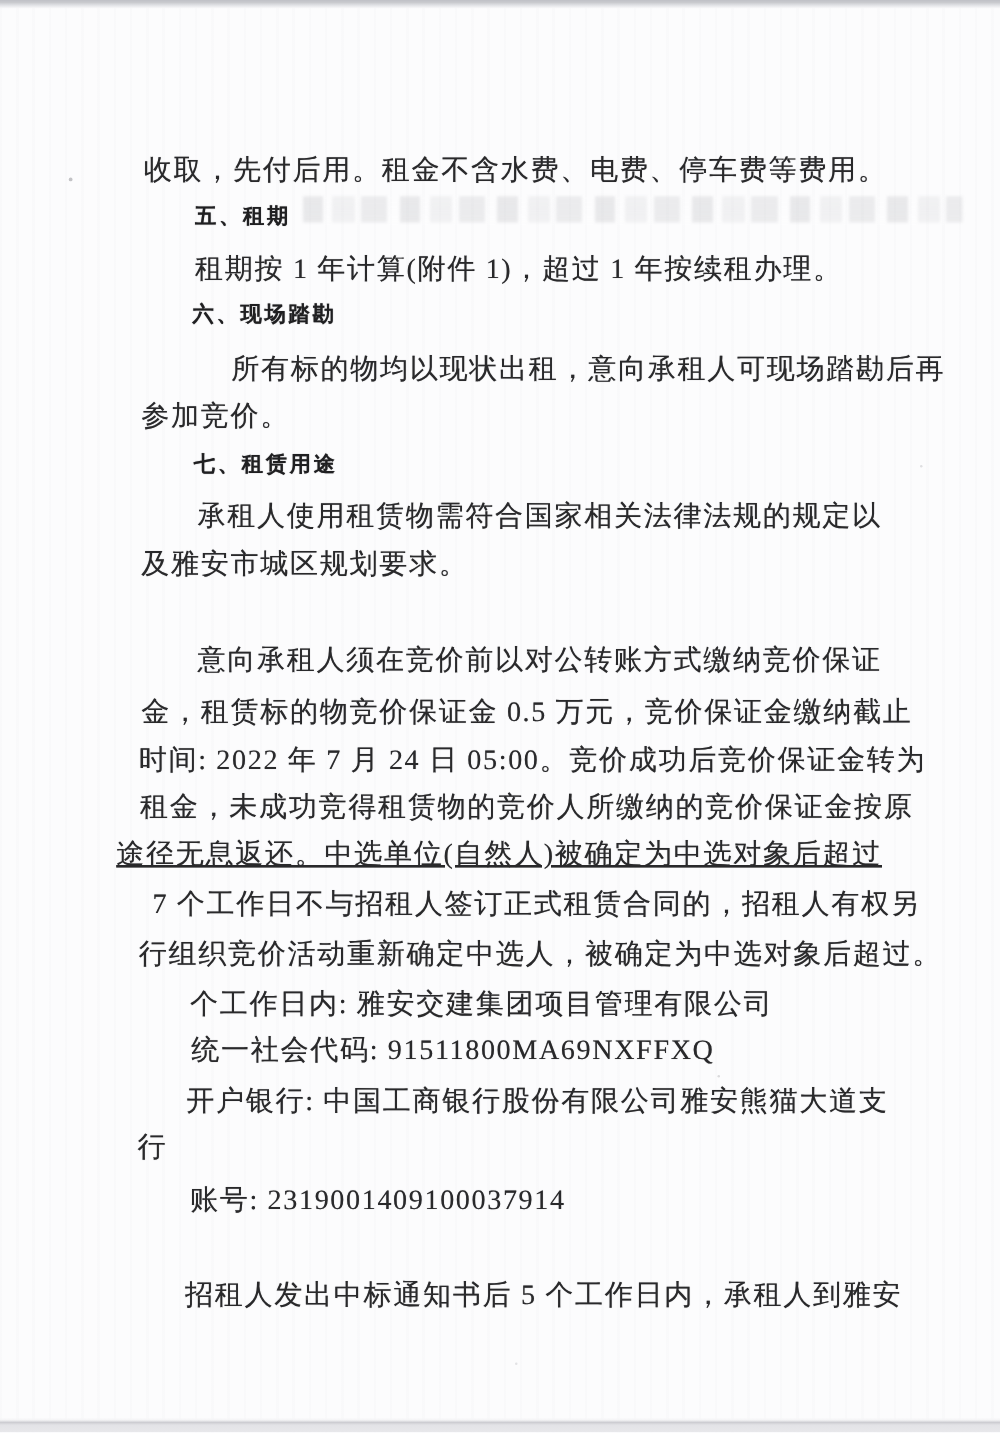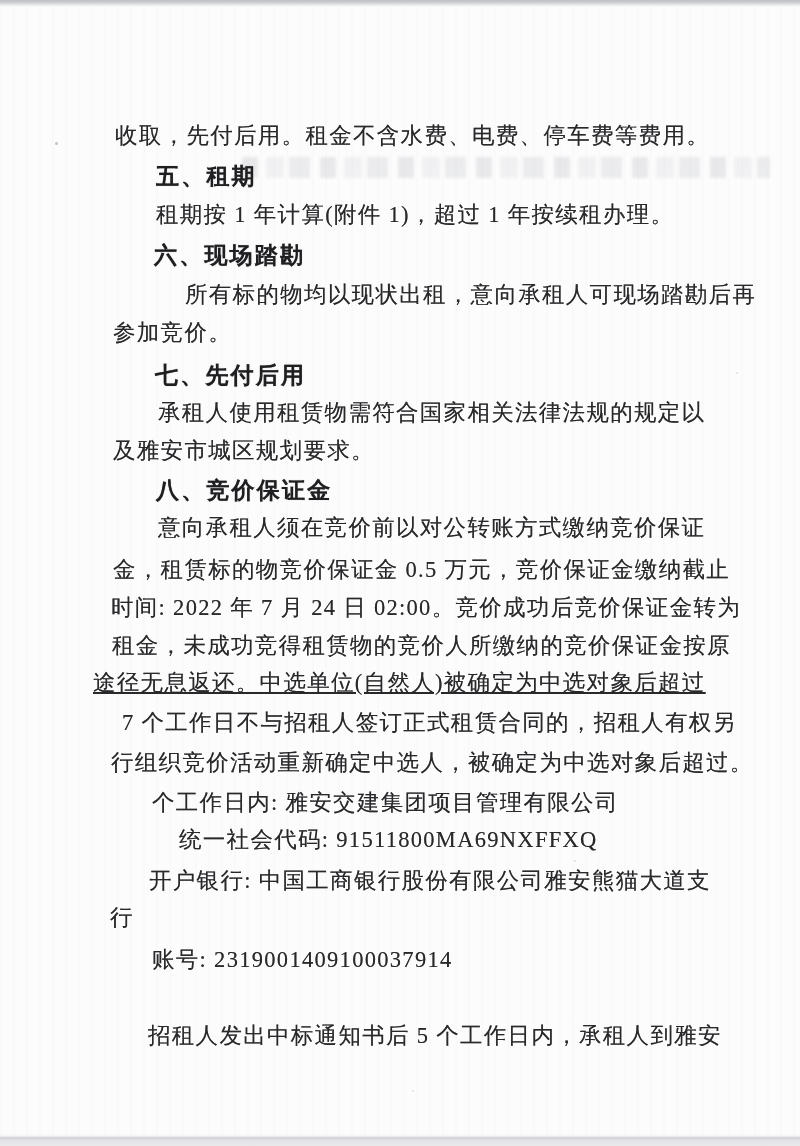--- a/index.html
+++ b/index.html
@@ -45,21 +45,21 @@
     white-space: nowrap;
     font-size: 22.5px;
     line-height: 1.15;
     letter-spacing: 1.3px;
     color: #29292b;
     text-shadow: 0 0 0.6px rgba(45, 45, 48, 0.55);
   }
   .head {
     font-family: "Liberation Sans", "DejaVu Sans", sans-serif;
     font-weight: 700;
-    font-size: 23px;
+    font-size: 17px;
     letter-spacing: 2.2px;
     color: #1f1f21;
     text-shadow: 0 0 0.7px rgba(25, 25, 28, 0.65);
   }
   
   .ghost-band {
     position: absolute;
     top: 157px;
     left: 242px;
     width: 528px;
@@ -99,33 +99,32 @@
   <div class="speck s2"></div>
   <div class="speck s3"></div>
   <div class="speck s4"></div>
 
   <div class="line" style="top:123px;  left:115px;">收取，先付后用。租金不含水费、电费、停车费等费用。</div>
   <div class="line head" style="top:163px;  left:156px;">五、租期</div>
   <div class="line" style="top:202px;  left:156px;">租期按 1 年计算(附件 1)，超过 1 年按续租办理。</div>
   <div class="line head" style="top:242px;  left:154px;">六、现场踏勘</div>
   <div class="line" style="top:282px;  left:157px;margin-left:28px;">所有标的物均以现状出租，意向承租人可现场踏勘后再</div>
   <div class="line" style="top:320px;  left:113px;">参加竞价。</div>
-  <div class="line head" style="top:362px;  left:155px;">七、先付后用</div>
+  <div class="line head" style="top:362px;  left:155px;">七、租赁用途</div>
   <div class="line" style="top:438px;  left:113px;">及雅安市城区规划要求。</div>
   <div class="line" style="top:400px;  left:158px;">承租人使用租赁物需符合国家相关法律法规的规定以</div>
-  <div class="line head" style="top:477px;  left:156px;">八、竞价保证金</div>
   <div class="line" style="top:515px;  left:158px;">意向承租人须在竞价前以对公转账方式缴纳竞价保证</div>
   <div class="line" style="top:557px;  left:113px;">金，租赁标的物竞价保证金 0.5 万元，竞价保证金缴纳截止</div>
-  <div class="line" style="top:595px;  left:111px;">时间: 2022 年 7 月 24 日 02:00。竞价成功后竞价保证金转为</div>
+  <div class="line" style="top:595px;  left:111px;">时间: 2022 年 7 月 24 日 05:00。竞价成功后竞价保证金转为</div>
   <div class="line" style="top:633px;  left:112px;">租金，未成功竞得租赁物的竞价人所缴纳的竞价保证金按原</div>
   <div class="line" style="top:670px;  left:93px;text-decoration:underline;">途径无息返还。中选单位(自然人)被确定为中选对象后超过</div>
   <div class="line" style="top:710px;  left:122px;">7 个工作日不与招租人签订正式租赁合同的，招租人有权另</div>
   <div class="line" style="top:750px;  left:111px;">行组织竞价活动重新确定中选人，被确定为中选对象后超过。</div>
   <div class="line" style="top:790px;  left:152px;">个工作日内: 雅安交建集团项目管理有限公司</div>
-  <div class="line" style="top:827px;  left:153px;margin-left:26px;">统一社会代码: 91511800MA69NXFFXQ</div>
+  <div class="line" style="top:827px;  left:153px;">统一社会代码: 91511800MA69NXFFXQ</div>
   <div class="line" style="top:868px;  left:149px;">开户银行: 中国工商银行股份有限公司雅安熊猫大道支</div>
   <div class="line" style="top:905px;  left:110px;">行</div>
   <div class="line" style="top:947px;  left:152px;">账号: 2319001409100037914</div>
   <div class="line" style="top:1023px; left:148px;">招租人发出中标通知书后 5 个工作日内，承租人到雅安</div>
 
   <div class="scan-bottom-edge"></div>
 
 </div>
 
 </body></html>

